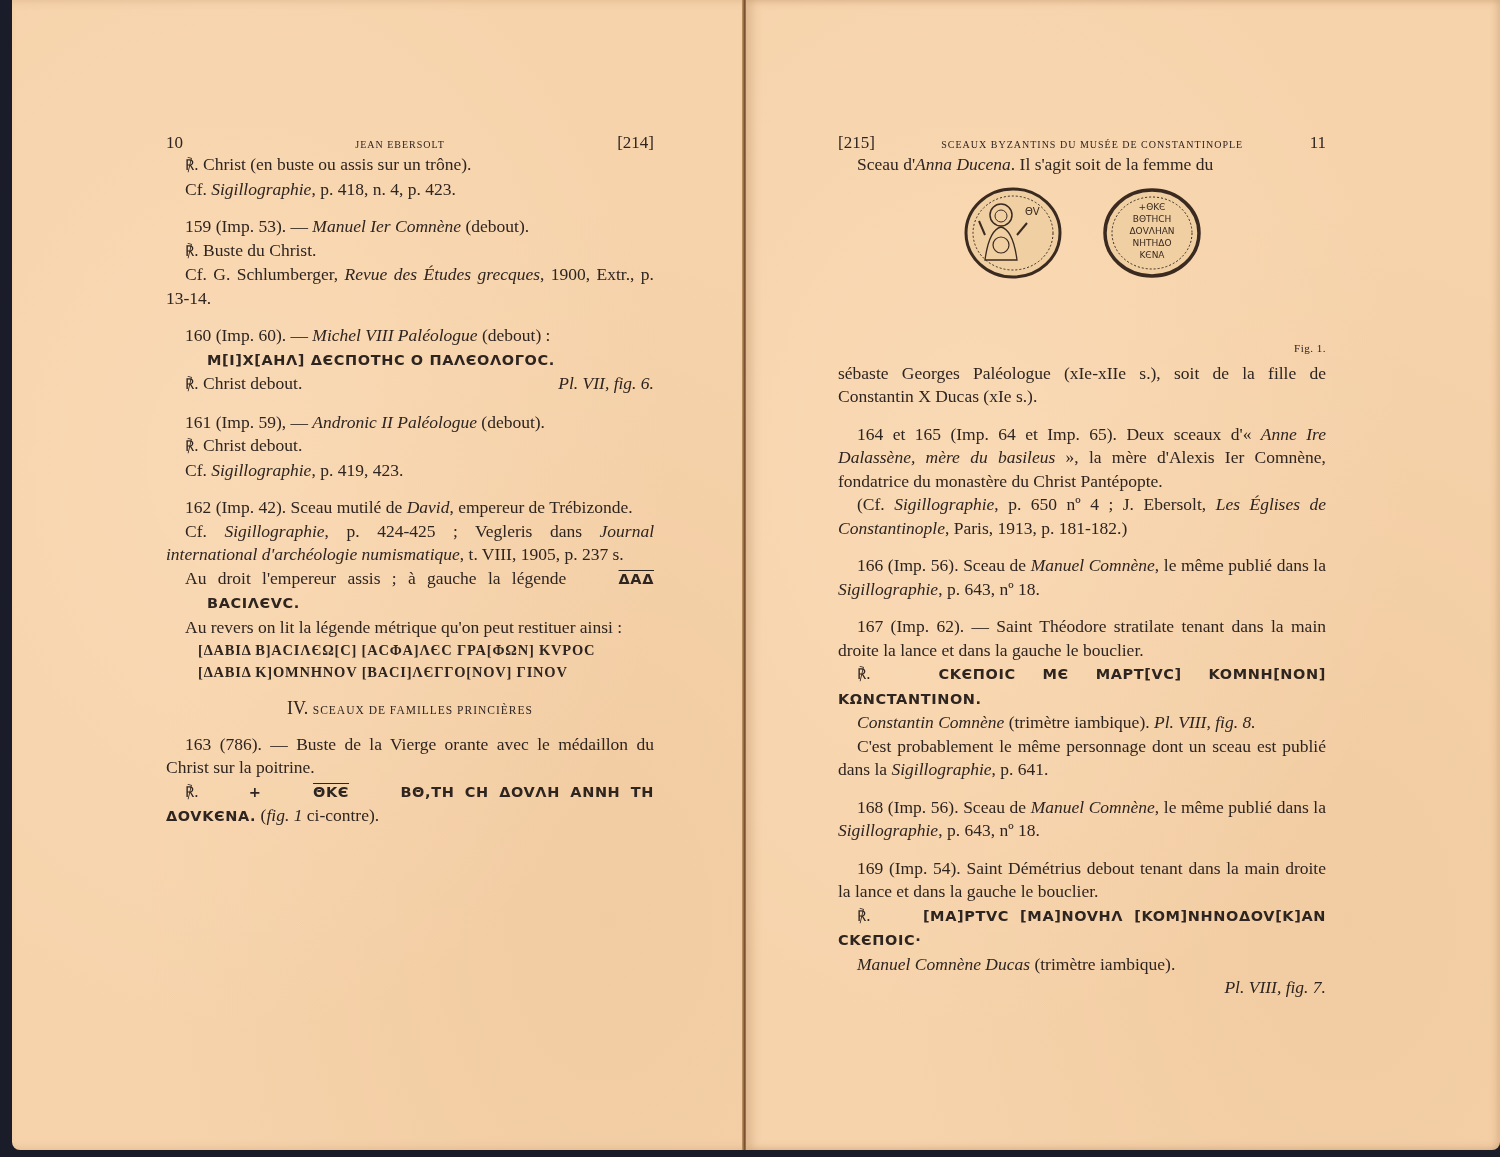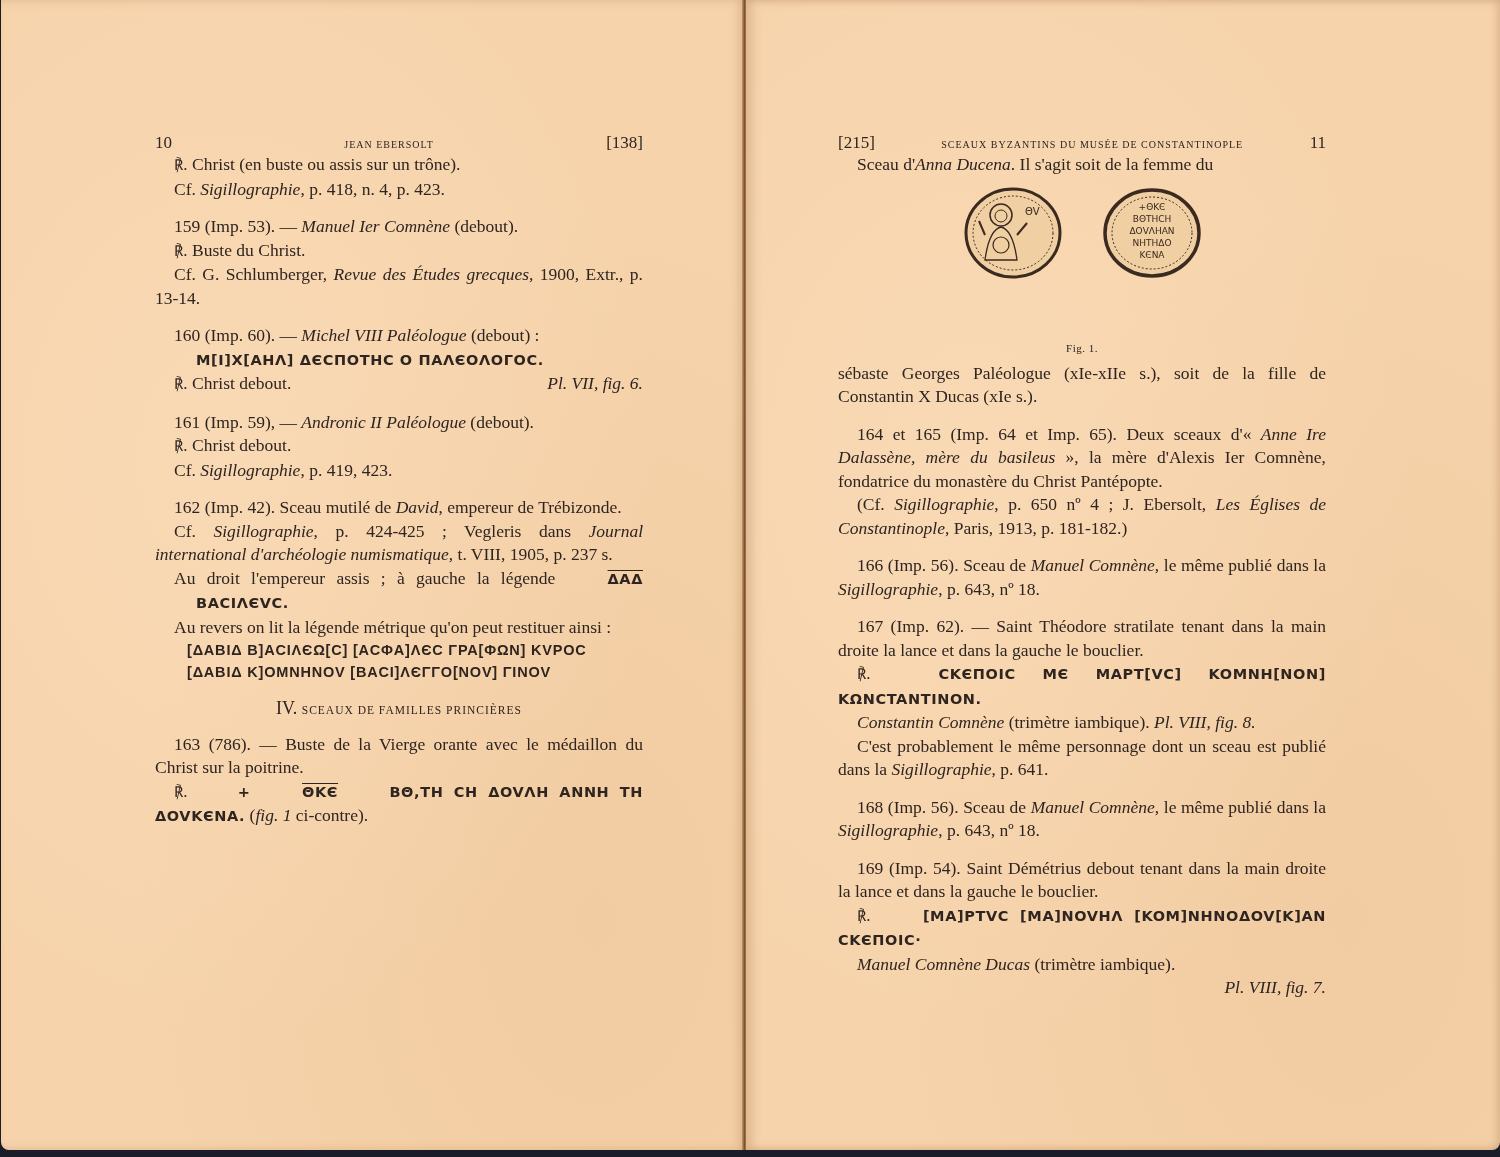--- a/index.html
+++ b/index.html
@@ -9,61 +9,61 @@
     font-family: "DejaVu Serif", "Liberation Serif", serif;
     color: #2e2420;
   }
   .page {
     position: absolute; top: 0; height: 1150px;
     background: #f6d3ab;
     background-image:
       radial-gradient(ellipse at 30% 40%, rgba(255,230,200,0.35), rgba(0,0,0,0) 60%),
       radial-gradient(ellipse at 80% 80%, rgba(220,170,120,0.18), rgba(0,0,0,0) 55%);
   }
-  .page.left { left: 1px; width: 744px; border-bottom-left-radius: 8px;
+  .page.left { left: 12px; width: 744px; border-bottom-left-radius: 8px;
     box-shadow: inset -6px 0 10px rgba(150,100,60,0.25); }
   .page.right { left: 746px; width: 754px; border-bottom-right-radius: 8px;
     box-shadow: inset 6px 0 10px rgba(150,100,60,0.25), inset -4px 0 6px rgba(150,100,60,0.2); }
   .spine { position: absolute; left: 742px; top: 0; width: 5px; height: 1150px;
     background: linear-gradient(to right, #c79a6c, #7a5230, #c79a6c); }
 
   .col { position: absolute; font-family: "Liberation Serif", serif; font-size: 17.5px; line-height: 23.5px; }
   .left .col { left: 154px; width: 488px; top: 131px; }
   .right .col { left: 92px; width: 488px; top: 131px; }
 
   .running { display: flex; justify-content: space-between; align-items: baseline; height: 22px; }
   .running .title { font-size: 10px; letter-spacing: 1px; text-transform: uppercase; }
   .running .num { font-size: 17px; }
   .p { margin: 0; text-align: justify; text-indent: 19px; }
   .p.noind { text-indent: 0; }
   .gap { height: 14px; }
   .greek { font-family: "DejaVu Sans", sans-serif; font-size: 14.5px; font-weight: bold; letter-spacing: 0.6px; margin-left: 41px; }
-  .greek-line { font-family: Liberation Sans, sans-serif; font-size: 14.5px; font-weight: bold; letter-spacing: 0.8px; padding-left: 32px; line-height: 22px; }
+  .greek-line { font-family: Liberation Serif, serif; font-size: 14.5px; font-weight: bold; letter-spacing: 0.8px; padding-left: 32px; line-height: 22px; }
   .ovl { text-decoration: overline; }
   .right-ref { float: right; font-style: italic; }
   .heading { text-align: center; margin: 14px 0 10px 0; font-size: 18px; }
   .heading .sc { font-size: 11.5px; letter-spacing: 1px; text-transform: uppercase; margin-top: 32px; }
   em, .it { font-style: italic; }
   .rx { font-family: "DejaVu Serif", serif; font-size: 15px; }
 
   .figure { position: relative; height: 185px; }
   .seal { position: absolute; top: 8px; width: 100px; height: 96px; }
   .seal.a { left: 125px; }
   .seal.b { left: 264px; }
-  .figcap { position: absolute; top: 160px; left: 0; width: 488px; text-align: center; font-size: 11px; letter-spacing: 0.5px; }
+  .figcap { position: absolute; top: 160px; left: 0; width: 488px; text-align: right; font-size: 11px; letter-spacing: 0.5px; }
 </style>
 </head>
 <body>
 
 <div class="page left">
   <div class="col">
     <div class="running">
       <span class="num">10</span>
       <span class="title">JEAN EBERSOLT</span>
-      <span class="num">[138]</span>
+      <span class="num">[214]</span>
     </div>
 
     <p class="p"><span class="rx">℟.</span><span> Christ (en buste ou assis sur un trône).</span></p>
     <p class="p"><span>Cf. </span><em>Sigillographie</em><span>, p. 418, n. 4, p. 423.</span></p>
     <div class="gap"></div>
 
     <div>
       <p class="p"><span>159 (Imp. 53). — </span><em>Manuel Ier Comnène</em><span> (debout).</span></p>
       <p class="p"><span class="rx">℟.</span><span> Buste du Christ.</span></p>
       <p class="p"><span>Cf. G. Schlumberger, </span><em>Revue des Études grecques</em><span>, 1900, Extr., p. 13-14.</span></p>

